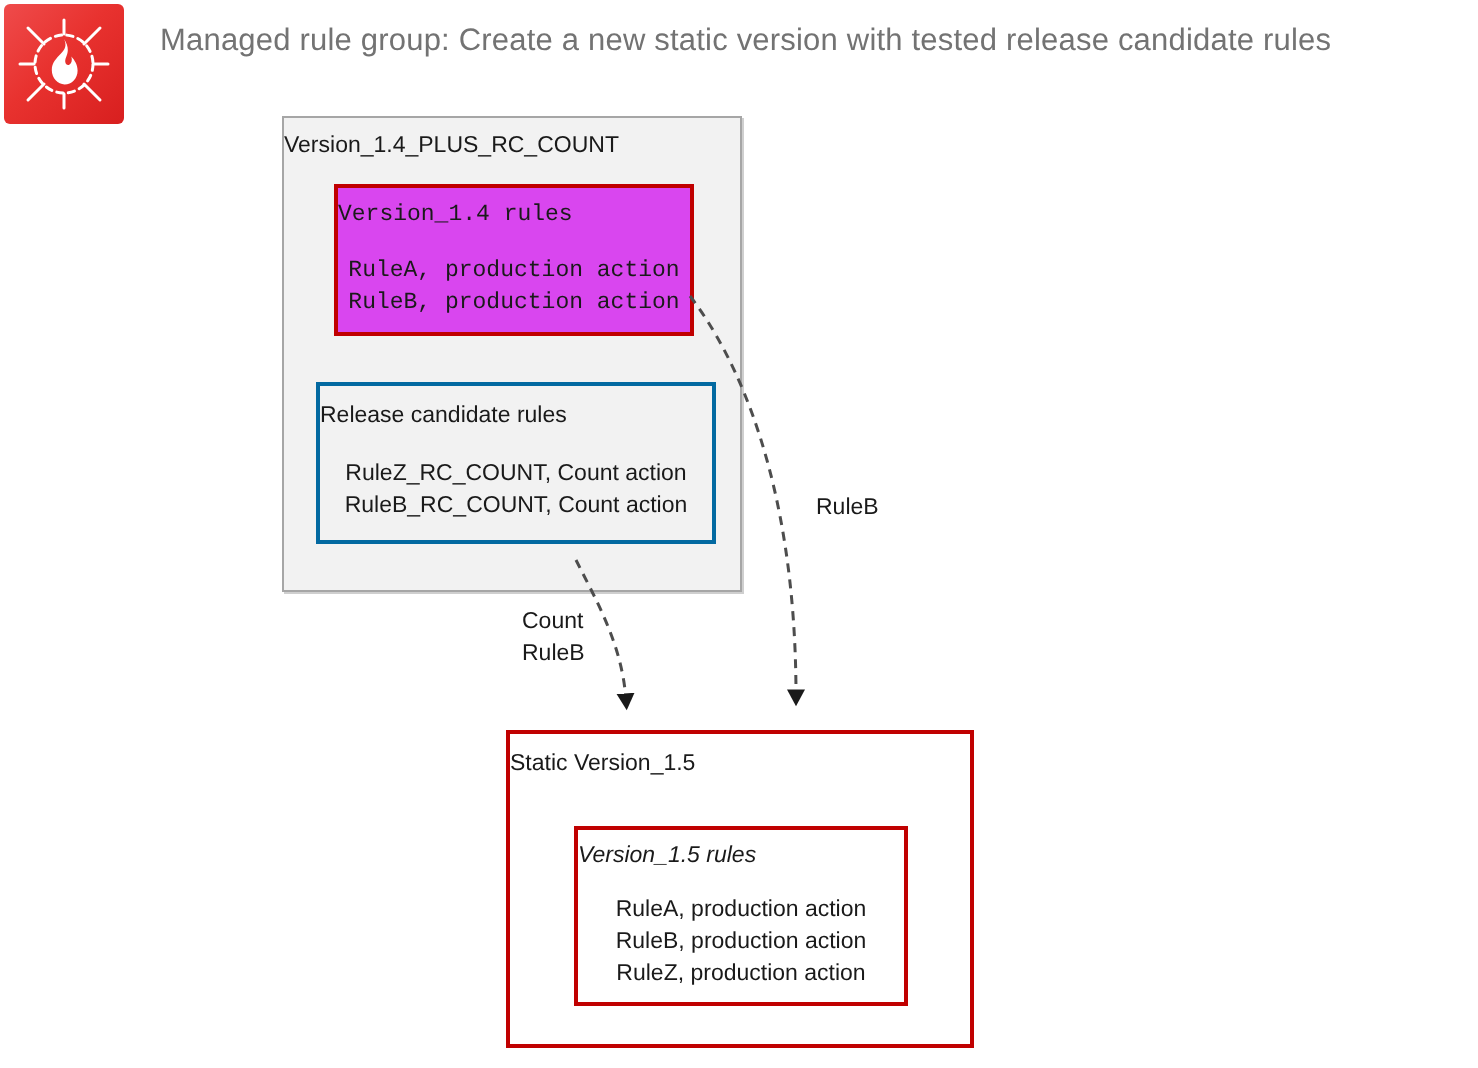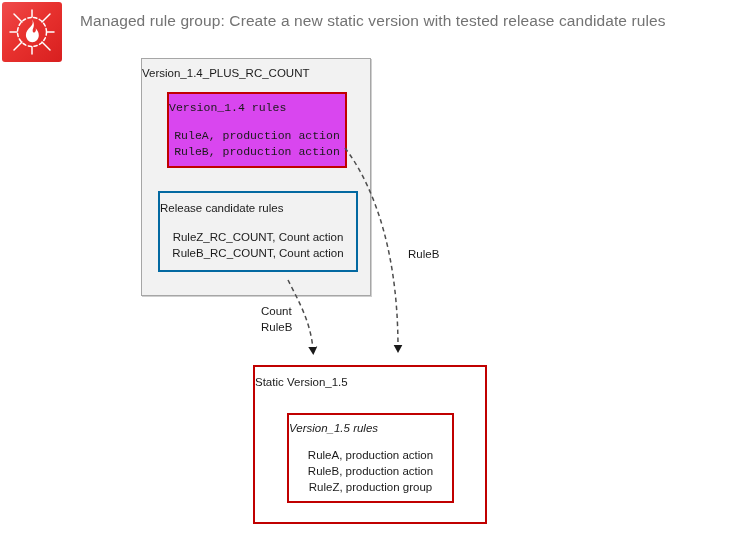--- a/index.html
+++ b/index.html
@@ -194,21 +194,21 @@
 
   <div class="box" id="static-v15-box">
     <div class="box-title">Static Version_1.5</div>
   </div>
 
   <div class="box" id="v15-rules-box">
     <div class="box-title">Version_1.5 rules</div>
     <div class="box-lines">
       <div>RuleA, production action</div>
       <div>RuleB, production action</div>
-      <div>RuleZ, production group</div>
+      <div>RuleZ, production action</div>
     </div>
   </div>
 
   <svg id="arrow-layer" viewBox="0 0 739 534">
     <defs>
       <marker id="arrowhead" markerWidth="7" markerHeight="7" refX="2.2" refY="3.2" orient="auto" markerUnits="strokeWidth">
         <path d="M0,0.2 L5.6,3.2 L0,6.2 Z" fill="#1a1a1a"></path>
       </marker>
     </defs>
 

